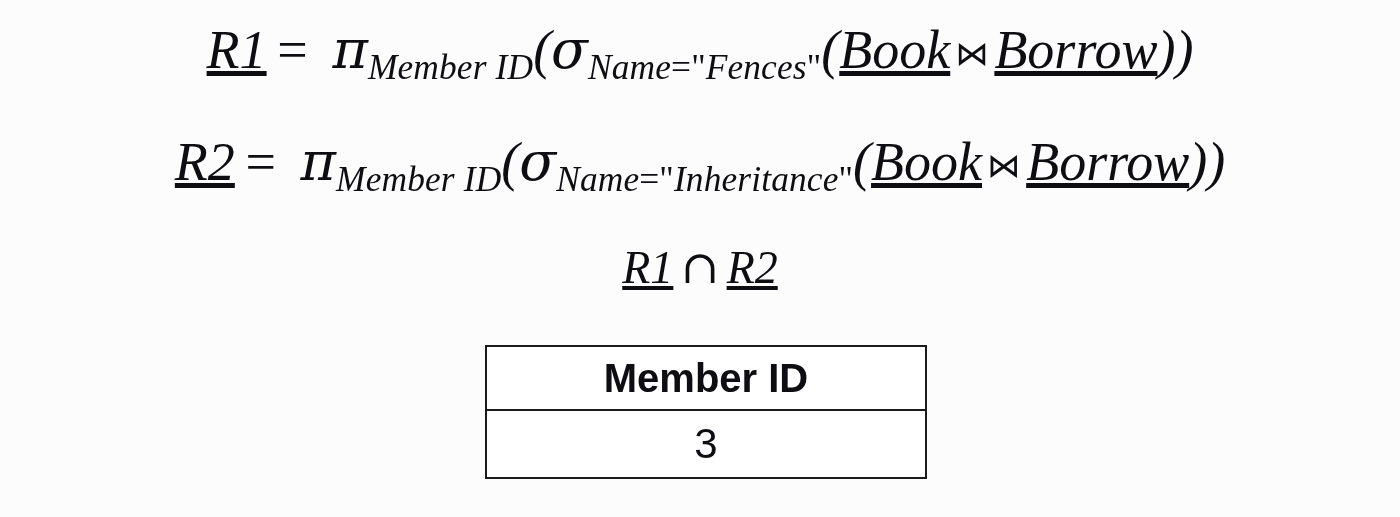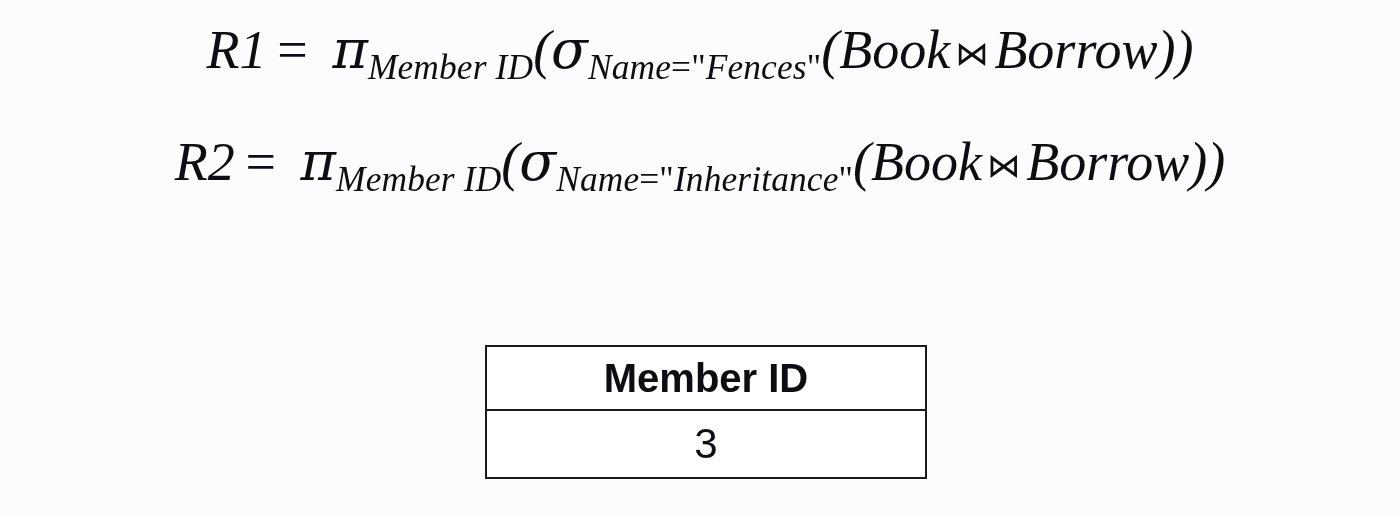--- a/index.html
+++ b/index.html
@@ -35,20 +35,21 @@
   }
 
   .line-r1 { top: 18px;  font-size: 54px; }
   .line-r2 { top: 130px; font-size: 54px; }
   .line-result { top: 240px; font-size: 46px; }
 
   
   .mathvar {
     font-style: italic;
     font-family: "Liberation Serif", serif;
+    text-decoration: underline;
   }
   .greek {
     font-style: italic;
     font-family: "DejaVu Serif", serif;
   }
   .op-eq {
     font-style: normal;
     font-family: "Liberation Serif", serif;
     padding: 0 2px;
   }
@@ -127,20 +128,23 @@
 <div id="page">
 
   <div class="formula-line line-r1">
     <span class="mathvar">R1</span><span class="sp-thin"></span><span class="op-eq">=</span><span class="sp-wide"></span><span class="greek">π</span><span class="sub">Member ID</span><span class="paren">(</span><span class="greek">σ</span><span class="sub"><span>Name</span><span class="eqs">=</span><span class="qt">"</span><span>Fences</span><span class="qt">"</span></span><span class="paren">(</span><span class="mathvar">Book</span><span class="join-sym">⋈</span><span class="mathvar">Borrow</span><span class="paren">)</span><span class="paren">)</span>
   </div>
 
   <div class="formula-line line-r2">
     <span class="mathvar">R2</span><span class="sp-thin"></span><span class="op-eq">=</span><span class="sp-wide"></span><span class="greek">π</span><span class="sub">Member ID</span><span class="paren">(</span><span class="greek">σ</span><span class="sub"><span>Name</span><span class="eqs">=</span><span class="qt">"</span><span>Inheritance</span><span class="qt">"</span></span><span class="paren">(</span><span class="mathvar">Book</span><span class="join-sym">⋈</span><span class="mathvar">Borrow</span><span class="paren">)</span><span class="paren">)</span>
   </div>
 
+  <div class="formula-line line-result">
+    <span class="mathvar">R1</span><span class="cap-sym">∩</span><span class="mathvar">R2</span>
+  </div>
 
   <table id="result-table">
     <thead>
       <tr>
         <th>Member ID</th>
       </tr>
     </thead>
     <tbody>
       <tr>
         <td>3</td>

